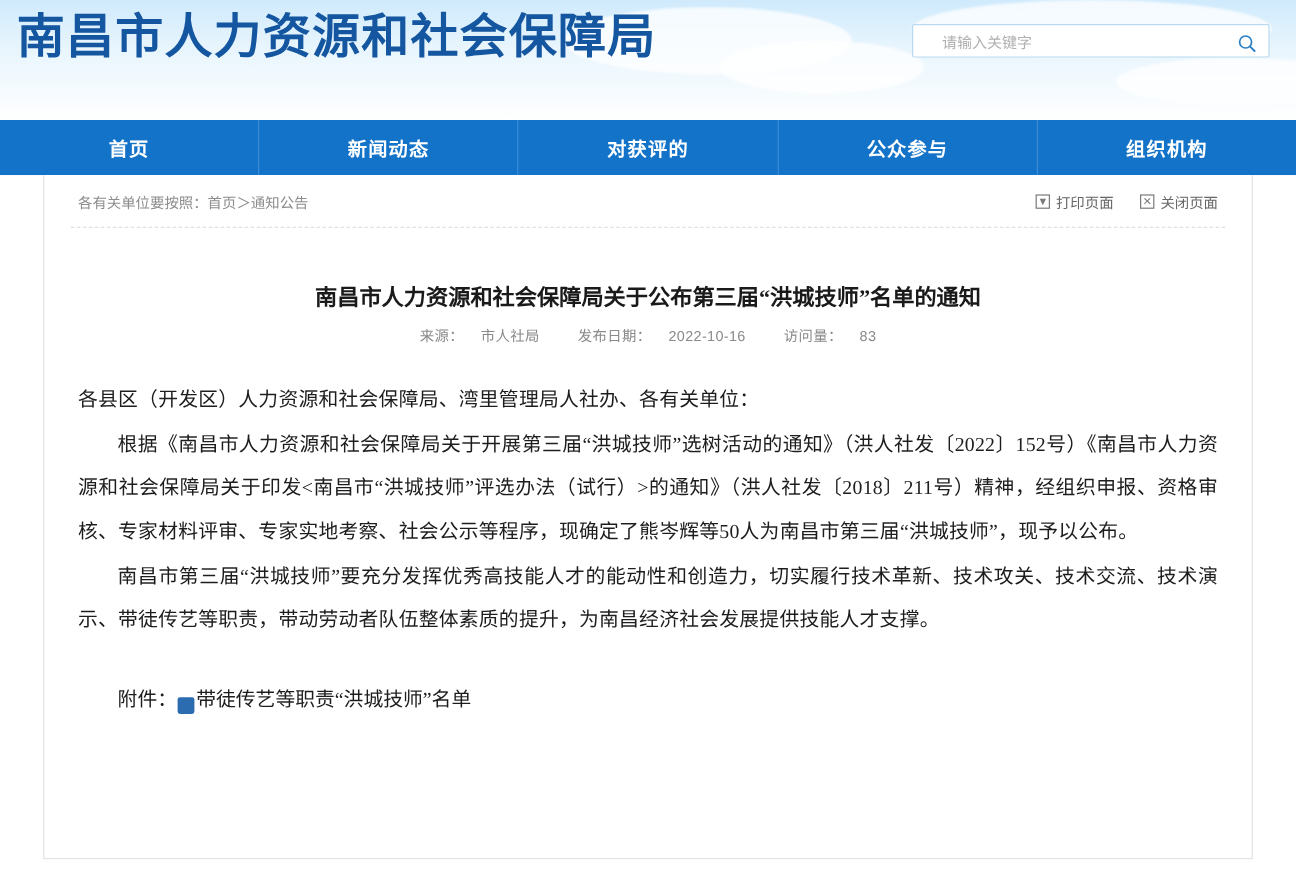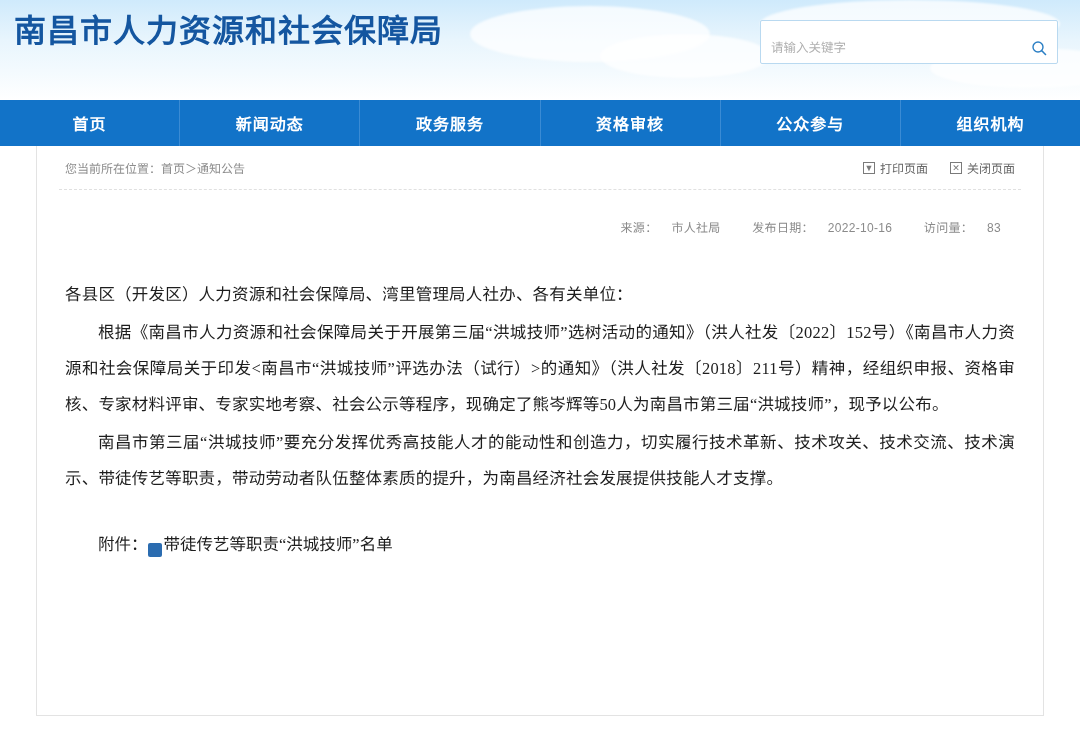--- a/index.html
+++ b/index.html
@@ -41,45 +41,46 @@
 
   .logo-wrap {
     position: absolute;
     left: 14px;
     top: 8px;
     width: 470px;
   }
   .logo-cn {
     font-family: "Liberation Serif", "DejaVu Serif", serif;
     font-weight: bold;
-    font-size: 32px;
+    font-size: 40px;
     line-height: 46px;
     color: #1456a0;
     letter-spacing: 1px;
     white-space: nowrap;
   }
   .logo-en {
     margin-top: 4px;
     font-size: 10.5px;
     letter-spacing: 1.1px;
     color: #2f6fb0;
     white-space: nowrap;
   }
 
   .search-box {
     position: absolute;
     right: 22px;
     top: 20px;
     width: 298px;
-    height: 44px;
+    height: 28px;
     background: #ffffff;
     border: 1px solid #b9d9f0;
     border-radius: 2px;
     display: flex;
-    align-items: flex-end;
+    align-items: flex-start;
+    padding-left: 14px;
   }
   .search-input {
     border: none;
     outline: none;
     flex: 1;
     height: 30px;
     padding: 0 10px;
     font-size: 12.5px;
     color: #333;
     background: transparent;
@@ -170,30 +171,30 @@
   .art-title {
     text-align: center;
     font-family: "Liberation Serif", "DejaVu Serif", serif;
     font-weight: bold;
     font-size: 18.5px;
     color: #1a1a1a;
     margin: 44px 10px 0 10px;
     line-height: 30px;
   }
   .art-meta {
-    text-align: right;
+    text-align: center;
     font-size: 12px;
     color: #8a8a8a;
+    margin-top: 6px;
+    letter-spacing: 0.3px;
+  }
+  .art-meta span { margin: 0 7px; }
+
+  .art-body {
     margin-top: 28px;
-    letter-spacing: 0.3px;
-  }
-  .art-meta span { margin: 0 7px; }
-
-  .art-body {
-    margin-top: 42px;
     font-family: "Liberation Serif", "DejaVu Serif", serif;
     font-size: 16.5px;
     color: #1d1d1d;
     line-height: 36px;
     text-align: justify;
     letter-spacing: 0.2px;
   }
   .art-body p { margin: 0 0 2px 0; }
   .art-body p.indent { text-indent: 2em; }
   .attach {
@@ -241,46 +242,46 @@
             <line x1="10.8" y1="10.8" x2="14.5" y2="14.5" stroke="#2b7fc4" stroke-width="1.6" stroke-linecap="round"></line>
           </svg>
         </span>
       </button>
     </div>
   </div>
 
   <div class="nav">
     <div class="nav-item">首页</div>
     <div class="nav-item">新闻动态</div>
-    <div class="nav-item">政务服务</div>
-    <div class="nav-item">资格审核</div>
+    <div class="nav-item">对获评的</div>
     <div class="nav-item">公众参与</div>
     <div class="nav-item">组织机构</div>
   </div>
 
   <div class="content">
     <div class="card">
 
       <div class="crumb-row">
         <div class="crumb">
-          <span>您当前所在位置：</span><a>首页</a><span>＞</span><span>通知公告</span>
+          <span>各有关单位要按照：</span><a>首页</a><span>＞</span><span>通知公告</span>
         </div>
         <div class="tools">
           <div class="tool">
             <span class="gl">▼</span>
             <span>打印页面</span>
           </div>
           <div class="tool">
             <span class="gl">✕</span>
             <span>关闭页面</span>
           </div>
         </div>
       </div>
 
       <div class="article">
+        <h1 class="art-title">南昌市人力资源和社会保障局关于公布第三届“洪城技师”名单的通知</h1>
 
         <div class="art-meta">
           <span><span>来源：</span><span>市人社局</span></span>
           <span><span>发布日期：</span><span>2022-10-16</span></span>
           <span><span>访问量：</span><span>83</span></span>
         </div>
 
         <div class="art-body">
           <p>各县区（开发区）人力资源和社会保障局、湾里管理局人社办、各有关单位：</p>
           <p class="indent">根据《南昌市人力资源和社会保障局关于开展第三届“洪城技师”选树活动的通知》（洪人社发〔2022〕152号）《南昌市人力资源和社会保障局关于印发&lt;南昌市“洪城技师”评选办法（试行）&gt;的通知》（洪人社发〔2018〕211号）精神，经组织申报、资格审核、专家材料评审、专家实地考察、社会公示等程序，现确定了熊岑辉等50人为南昌市第三届“洪城技师”，现予以公布。</p>

